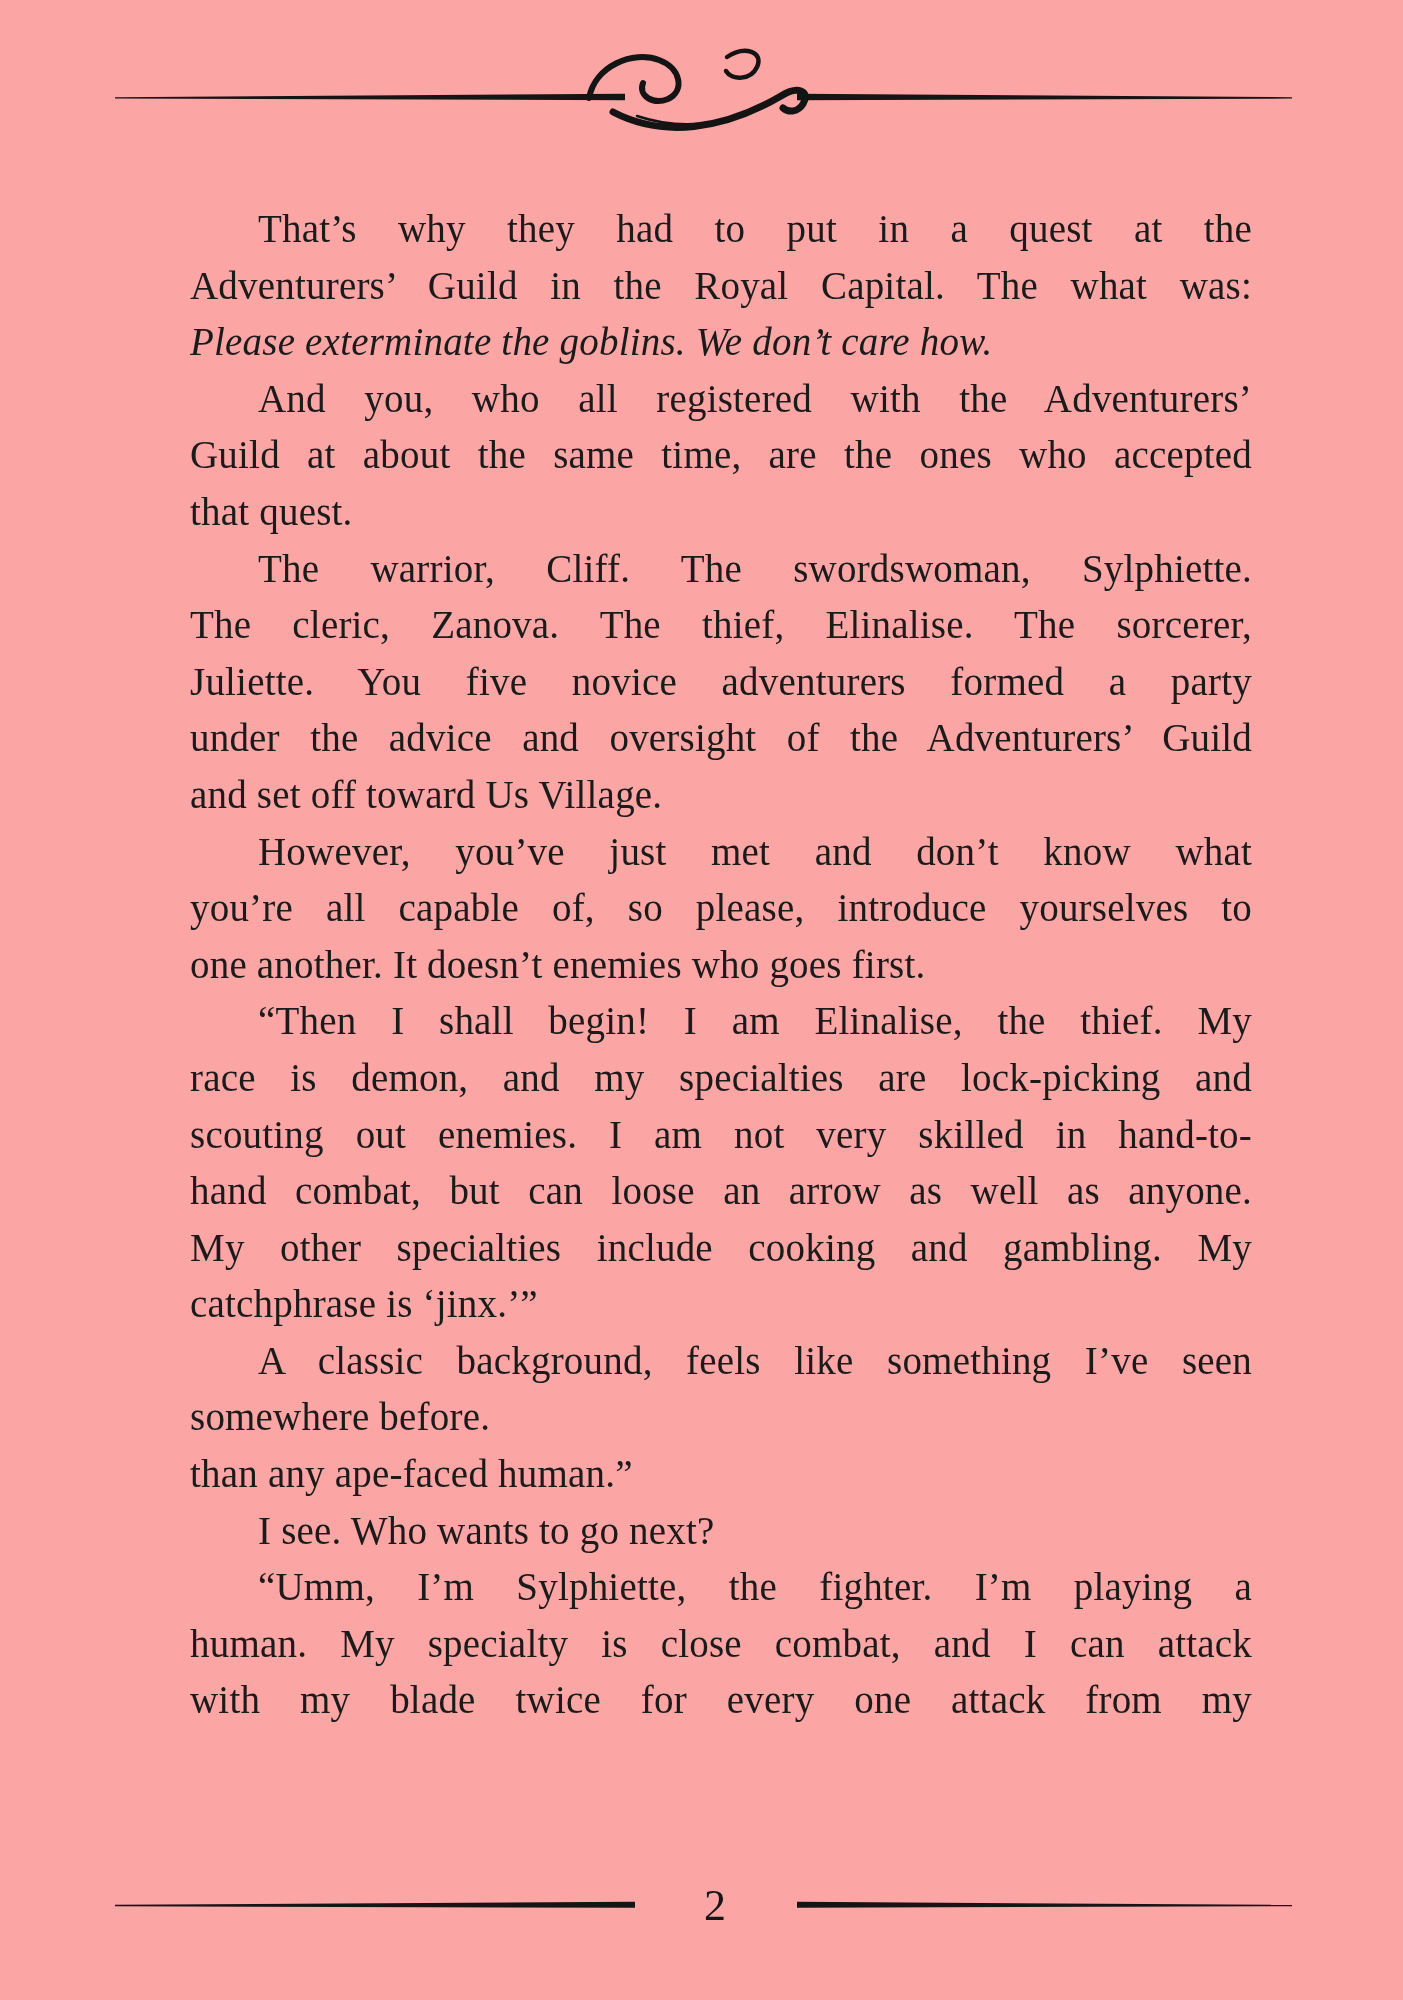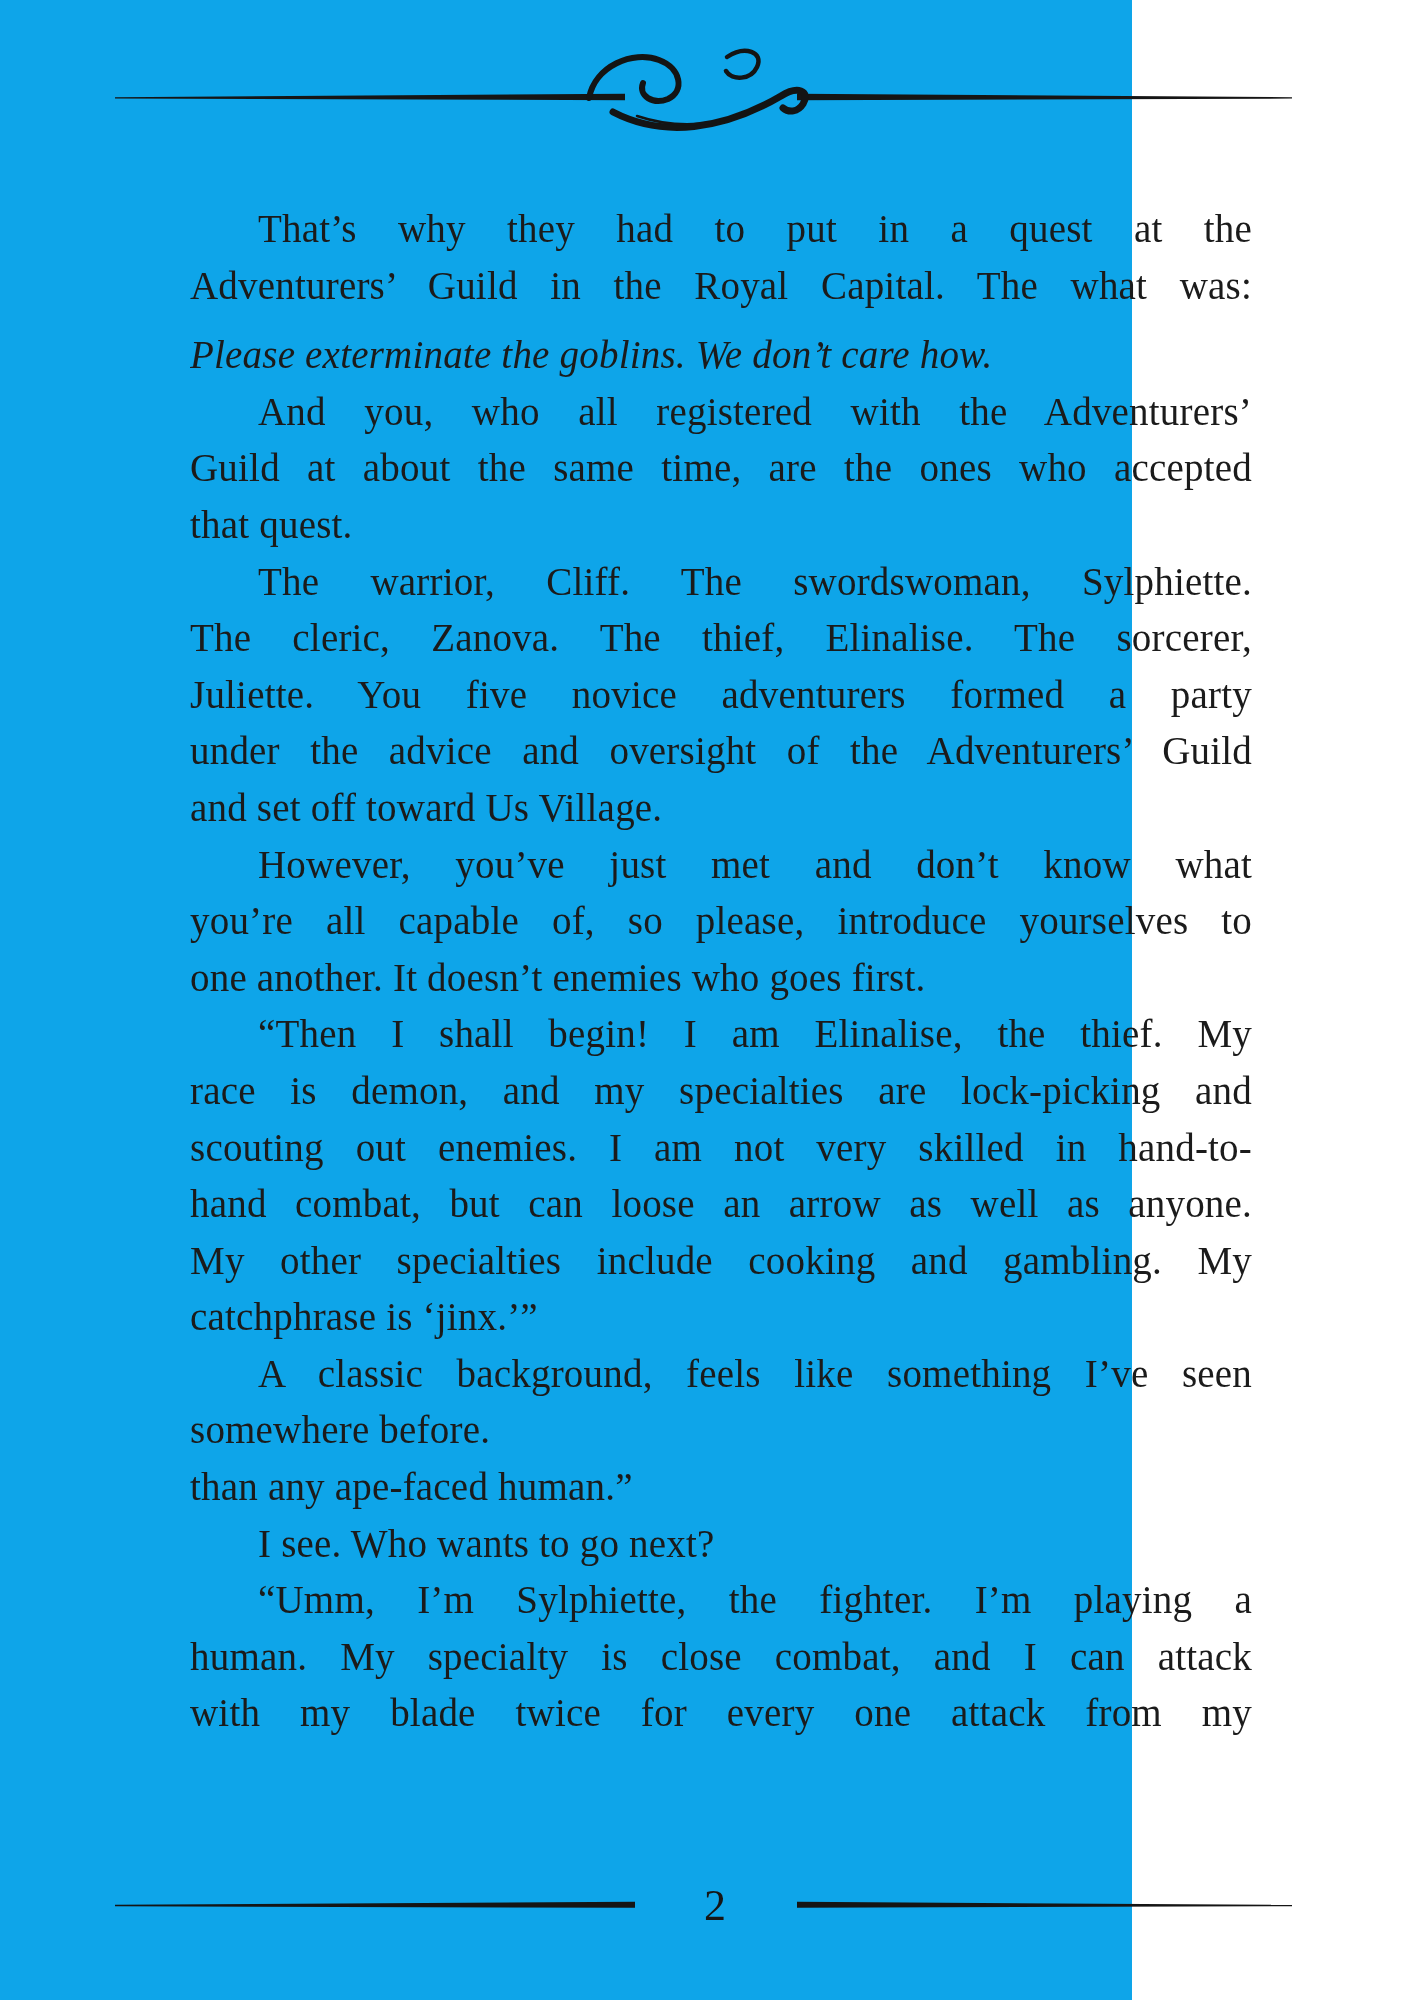--- a/index.html
+++ b/index.html
@@ -3,21 +3,21 @@
 <meta charset="utf-8">
 <style>
   html,body{margin:0;padding:0;}
   body{
     width:1403px;height:2000px;
     background:#ffffff;
     font-family:"Liberation Serif","DejaVu Serif",serif;
     color:#1b1b1b;
     overflow:hidden;
   }
-  .page{position:relative;width:1132px;height:2000px;background:#0ea5e9;}
+  .page{position:relative;width:1403px;height:2000px;background:#fca5a5;}
 
   
   .rule-svg{position:absolute;left:115px;width:1177px;display:block;}
   .rule-svg.header{top:40px;height:110px;}
   .rule-svg.footer{top:1878px;height:60px;}
   .rule-shape{fill:#151515;}
   .flourish-stroke{fill:none;stroke:#141414;stroke-linecap:round;}
 
   
   .body-text{
@@ -29,21 +29,21 @@
   .para{margin:0;padding:0;}
   .line{
     height:56.6px;
     line-height:56.6px;
     text-align:justify;
     text-align-last:left;
     overflow:hidden;
   }
   .line.just{text-align-last:justify;}
   .line.indent{text-indent:68px;}
-  .line.ital{font-style:italic;margin-top:13px;}
+  .line.ital{font-style:italic;}
 
   
   .page-number{
     position:absolute;
     left:640px;top:1879px;width:150px;
     text-align:center;
     font-size:44px;
     line-height:54px;
     color:#161616;
   }

